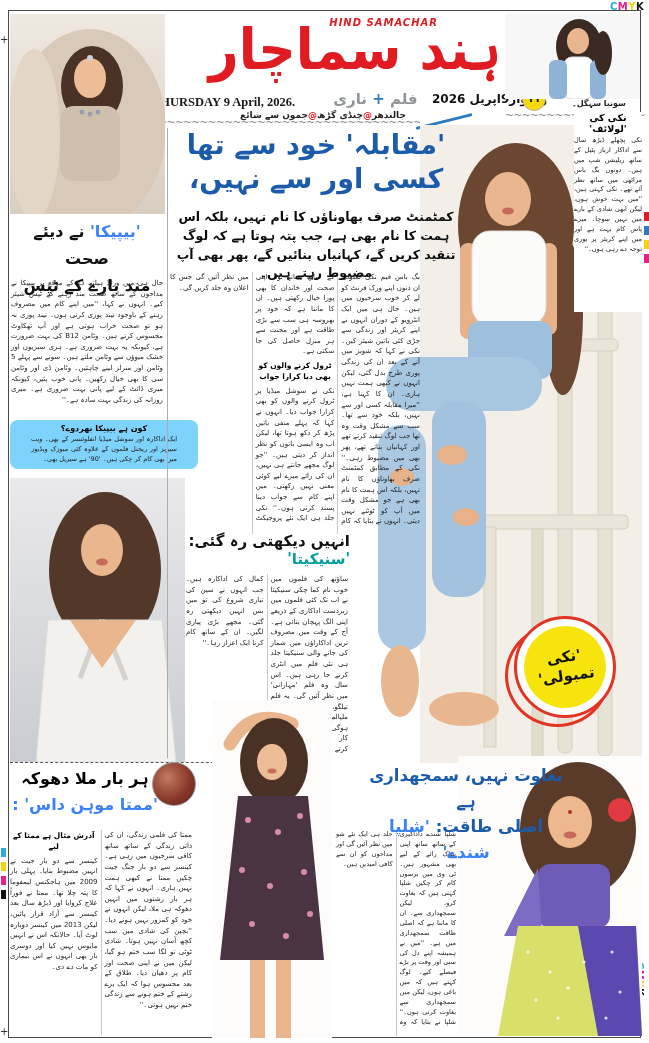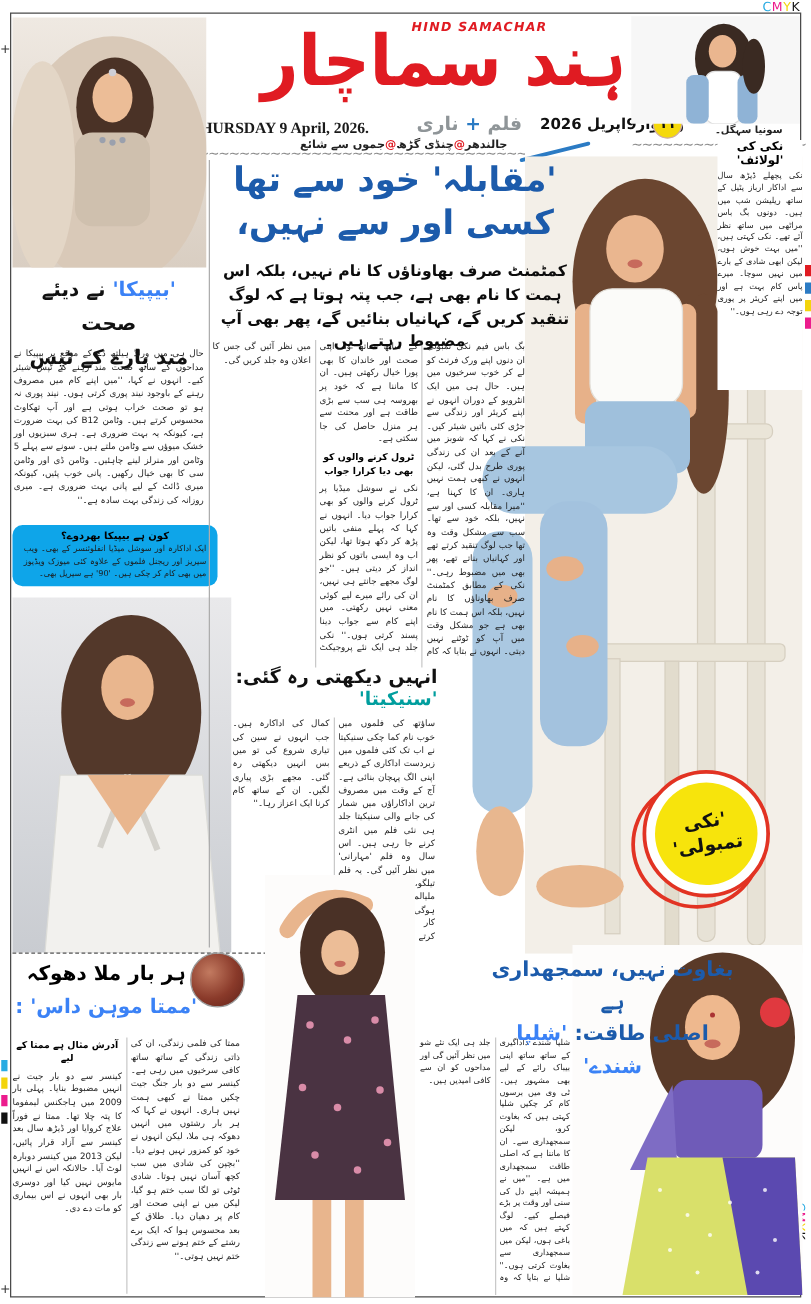--- a/index.html
+++ b/index.html
@@ -27,33 +27,33 @@
   .wavy{color:#8a8a8a;font-size:11px;letter-spacing:-1px;line-height:6px;overflow:hidden;white-space:nowrap;}
   .lead-h{color:#1c5bab;font-weight:bold;font-size:27px;text-align:center;line-height:1.25;}
   .lead-sub{color:#0c0c0c;font-weight:bold;font-size:12.5px;text-align:center;line-height:1.5;}
   .lstory-h{font-weight:bold;font-size:16px;text-align:center;line-height:1.7;color:#111;}
   .red{color:#3b82f6;}
   .teal{color:#009e9e;}
   .blue{color:#1c5bab;}
   .mid-h{font-weight:bold;font-size:15px;color:#111;}
   .bl-h{font-weight:bold;font-size:16px;text-align:center;line-height:1.65;color:#000;}
   .br-h{font-weight:bold;font-size:16.5px;text-align:center;line-height:1.55;}
-  .bluebox{background:#0ea5e9;border-radius:8px;padding:4px 9px;}
+  .bluebox{background:#7dd3fc;border-radius:8px;padding:4px 21px;}
   .bluebox h4{margin:0 0 2px 0;font-size:8px;text-align:center;color:#000;}
   .sidebar{background:#fff;}
   .sidebar h4{margin:0 0 2px 0;font-size:9.5px;text-align:center;color:#000;}
   .cap{font-size:8px;color:#222;font-weight:bold;}
   .badge{z-index:5;}
   .badge .ring2{position:absolute;left:-9px;top:8px;width:99px;height:97px;border:3px solid #e23323;border-radius:50%;}
   .badge .ring{position:relative;width:96px;height:96px;background:#fff;border:3px solid #e23323;border-radius:50%;
                display:flex;align-items:center;justify-content:center;}
   .badge .inner{width:82px;height:82px;background:#f7e40c;border-radius:50%;display:flex;align-items:center;
                 justify-content:center;transform:rotate(-8deg);}
   .badge .txt{font-weight:bold;font-size:15px;line-height:1.3;color:#111;text-align:center;}
-  .cmyk{font-weight:normal;font-size:10px;letter-spacing:.5px;}
+  .cmyk{font-weight:bold;font-size:10px;letter-spacing:.5px;}
   .cmyk .c{color:#29abe2}.cmyk .m{color:#ec1c8d}.cmyk .y{color:#f3d40c}.cmyk .k{color:#111}
   .cmyk-vert{writing-mode:vertical-rl;}
   .chip{width:5px;height:9px;}
   .vrule{width:1px;background:#adadad;}
   .dashline{border-top:1px dashed #555;height:0;}
   .circlephoto{border-radius:50%;background:radial-gradient(circle at 35% 35%, #c27a60 0%, #8a3a2a 55%, #5e2018 100%);
                border:1px solid #999;}
   .swash{height:3px;background:#2b7bc4;border-radius:3px;transform:rotate(-14deg);}
 </style>
 </head>
@@ -245,21 +245,21 @@
           <circle cx="92" cy="172" r="3"></circle>
         <circle cx="40" cy="224" r="3"></circle>
           <circle cx="74" cy="236" r="3"></circle>
           <circle cx="98" cy="214" r="3"></circle>
       </g>
       <rect x="38" y="260" width="15" height="78" fill="#e8b58d"></rect>
       <rect x="64" y="260" width="15" height="78" fill="#e8b58d"></rect>
     </svg>
   </div>
 
-  <div class="abs br-h rtl" style="left:390px;top:763px;width:200px;z-index:4;text-align:center;">
+  <div class="abs br-h rtl" style="left:366px;top:763px;width:200px;z-index:4;text-align:center;">
     <div class="blue">بغاوت نہیں، سمجھداری ہے</div>
     <div>
       <span class="blue">اصلی طاقت:</span>
       <span class="red">'شلپا شندے'</span>
     </div>
   </div>
   <div class="abs" style="left:458px;top:756px;width:184px;height:280px;background:#fdfcfb;">
     <svg width="184" height="280">
       <ellipse cx="120" cy="74" rx="58" ry="68" fill="#5a3a28"></ellipse>
       <circle cx="162" cy="54" r="12" fill="#e0393f"></circle>

